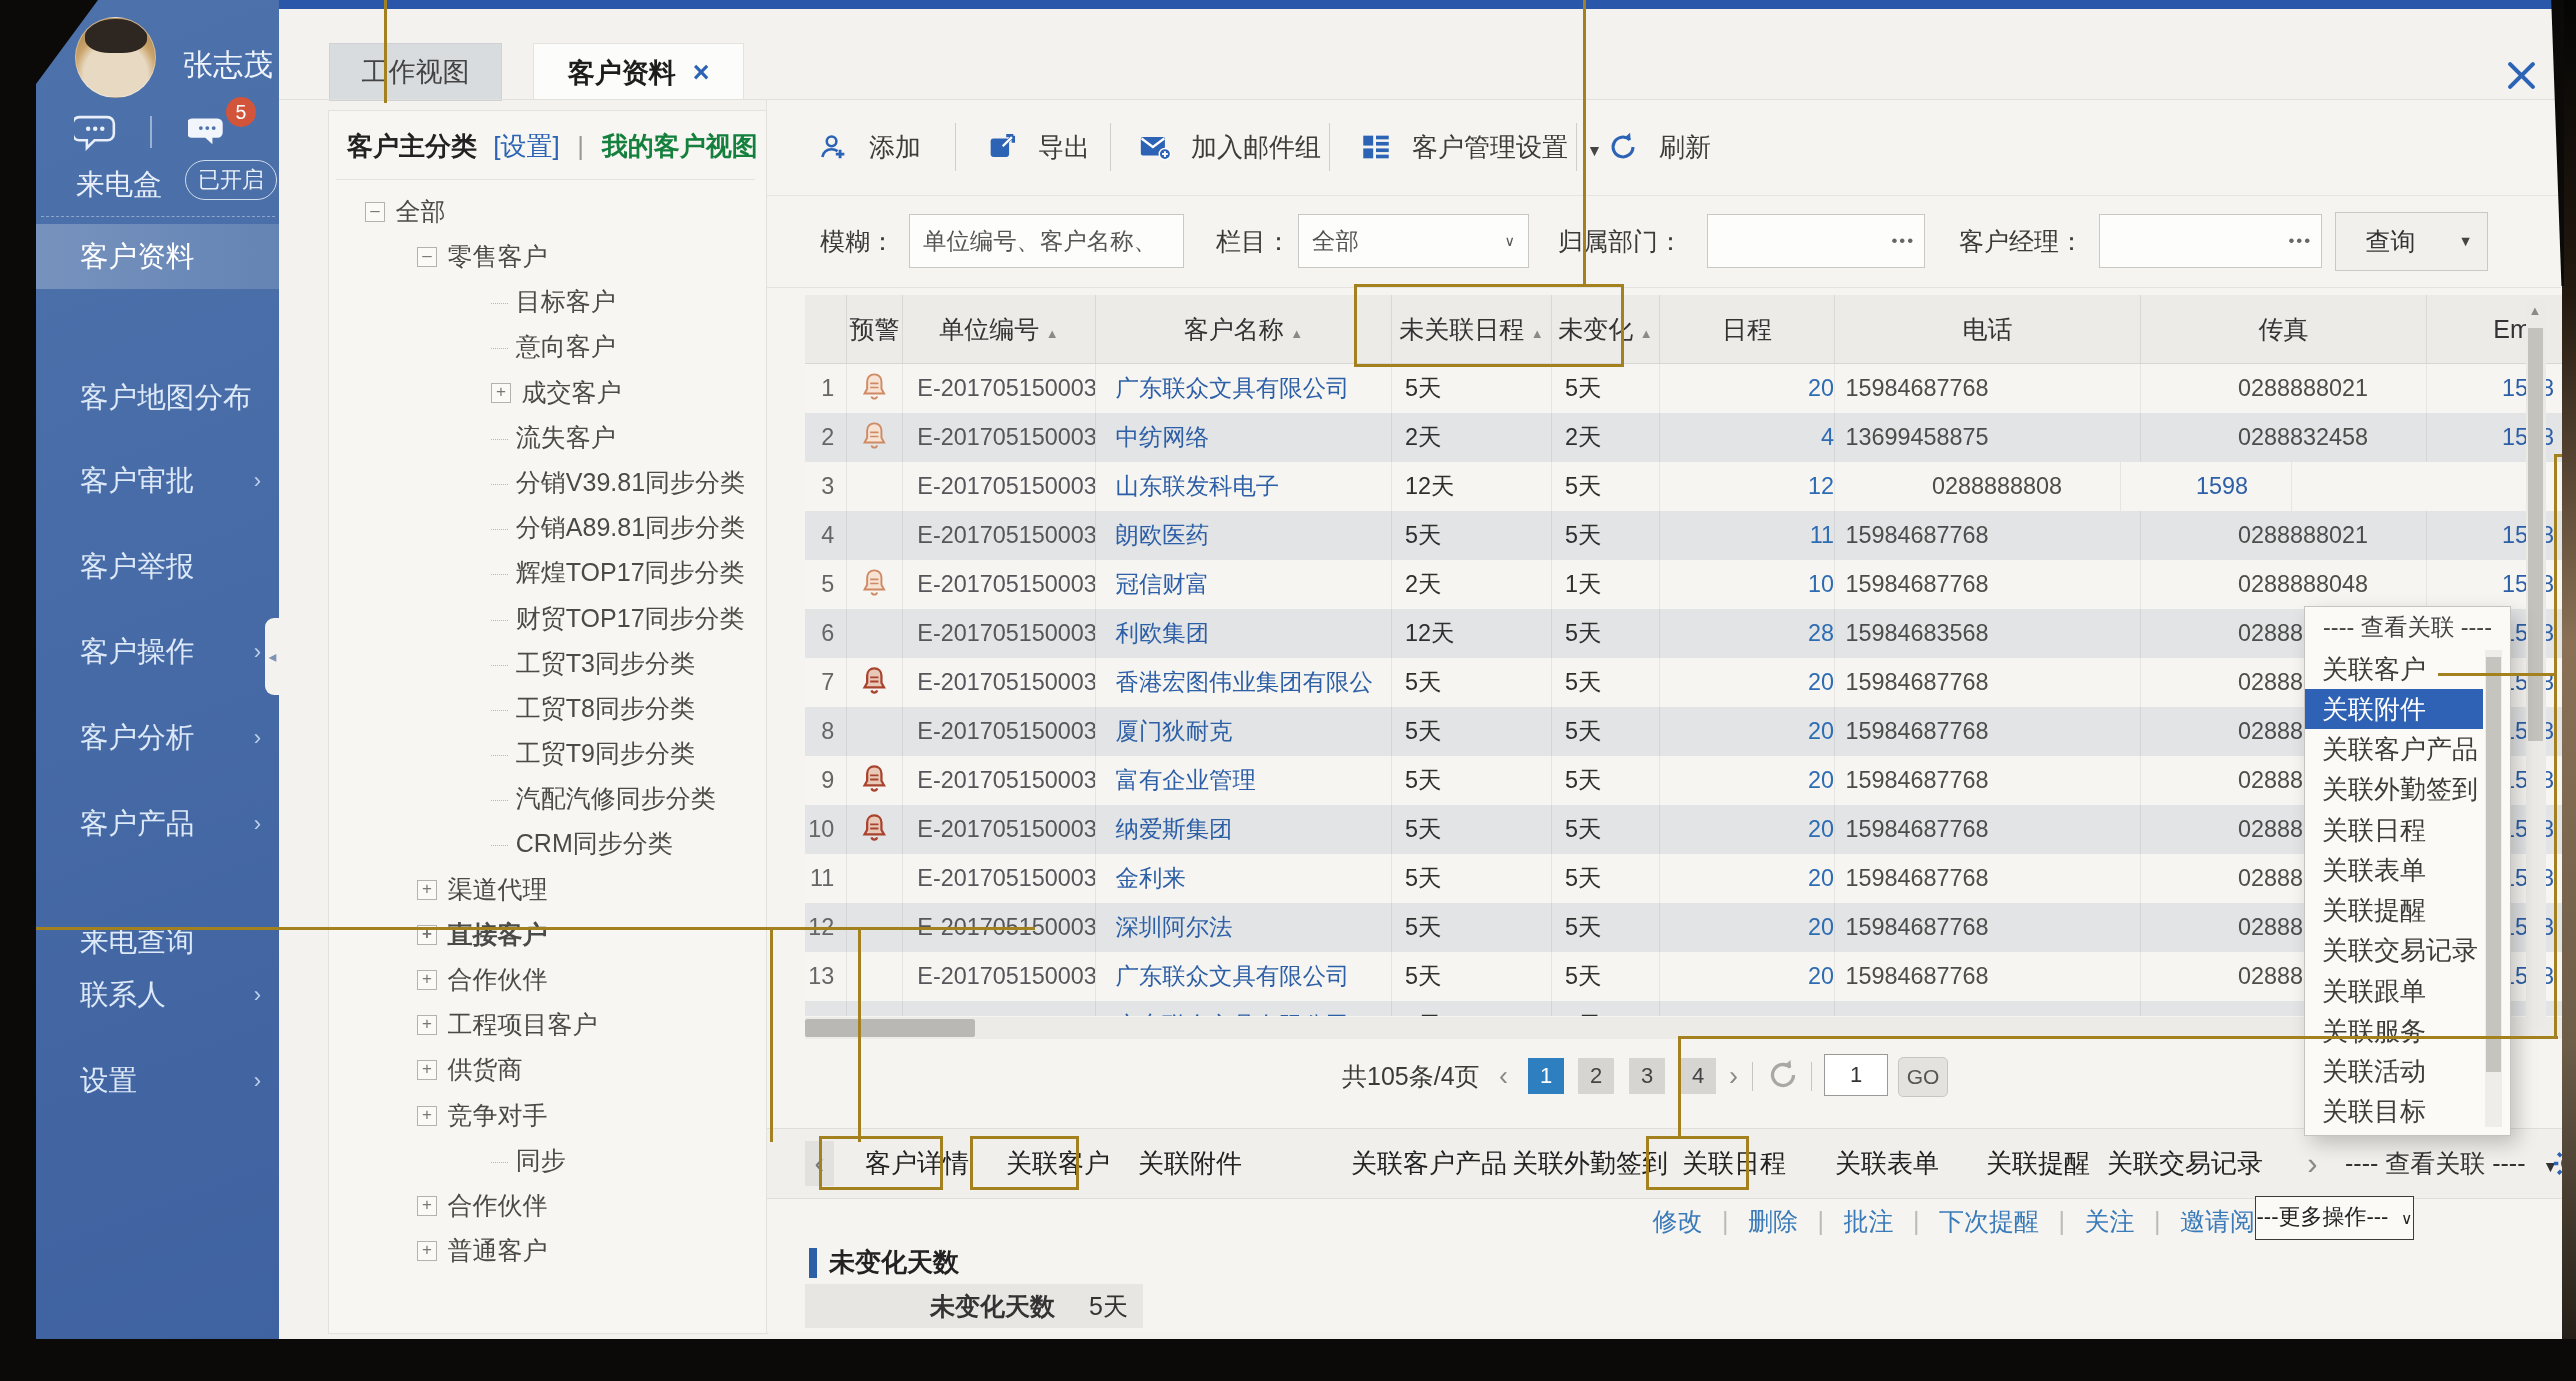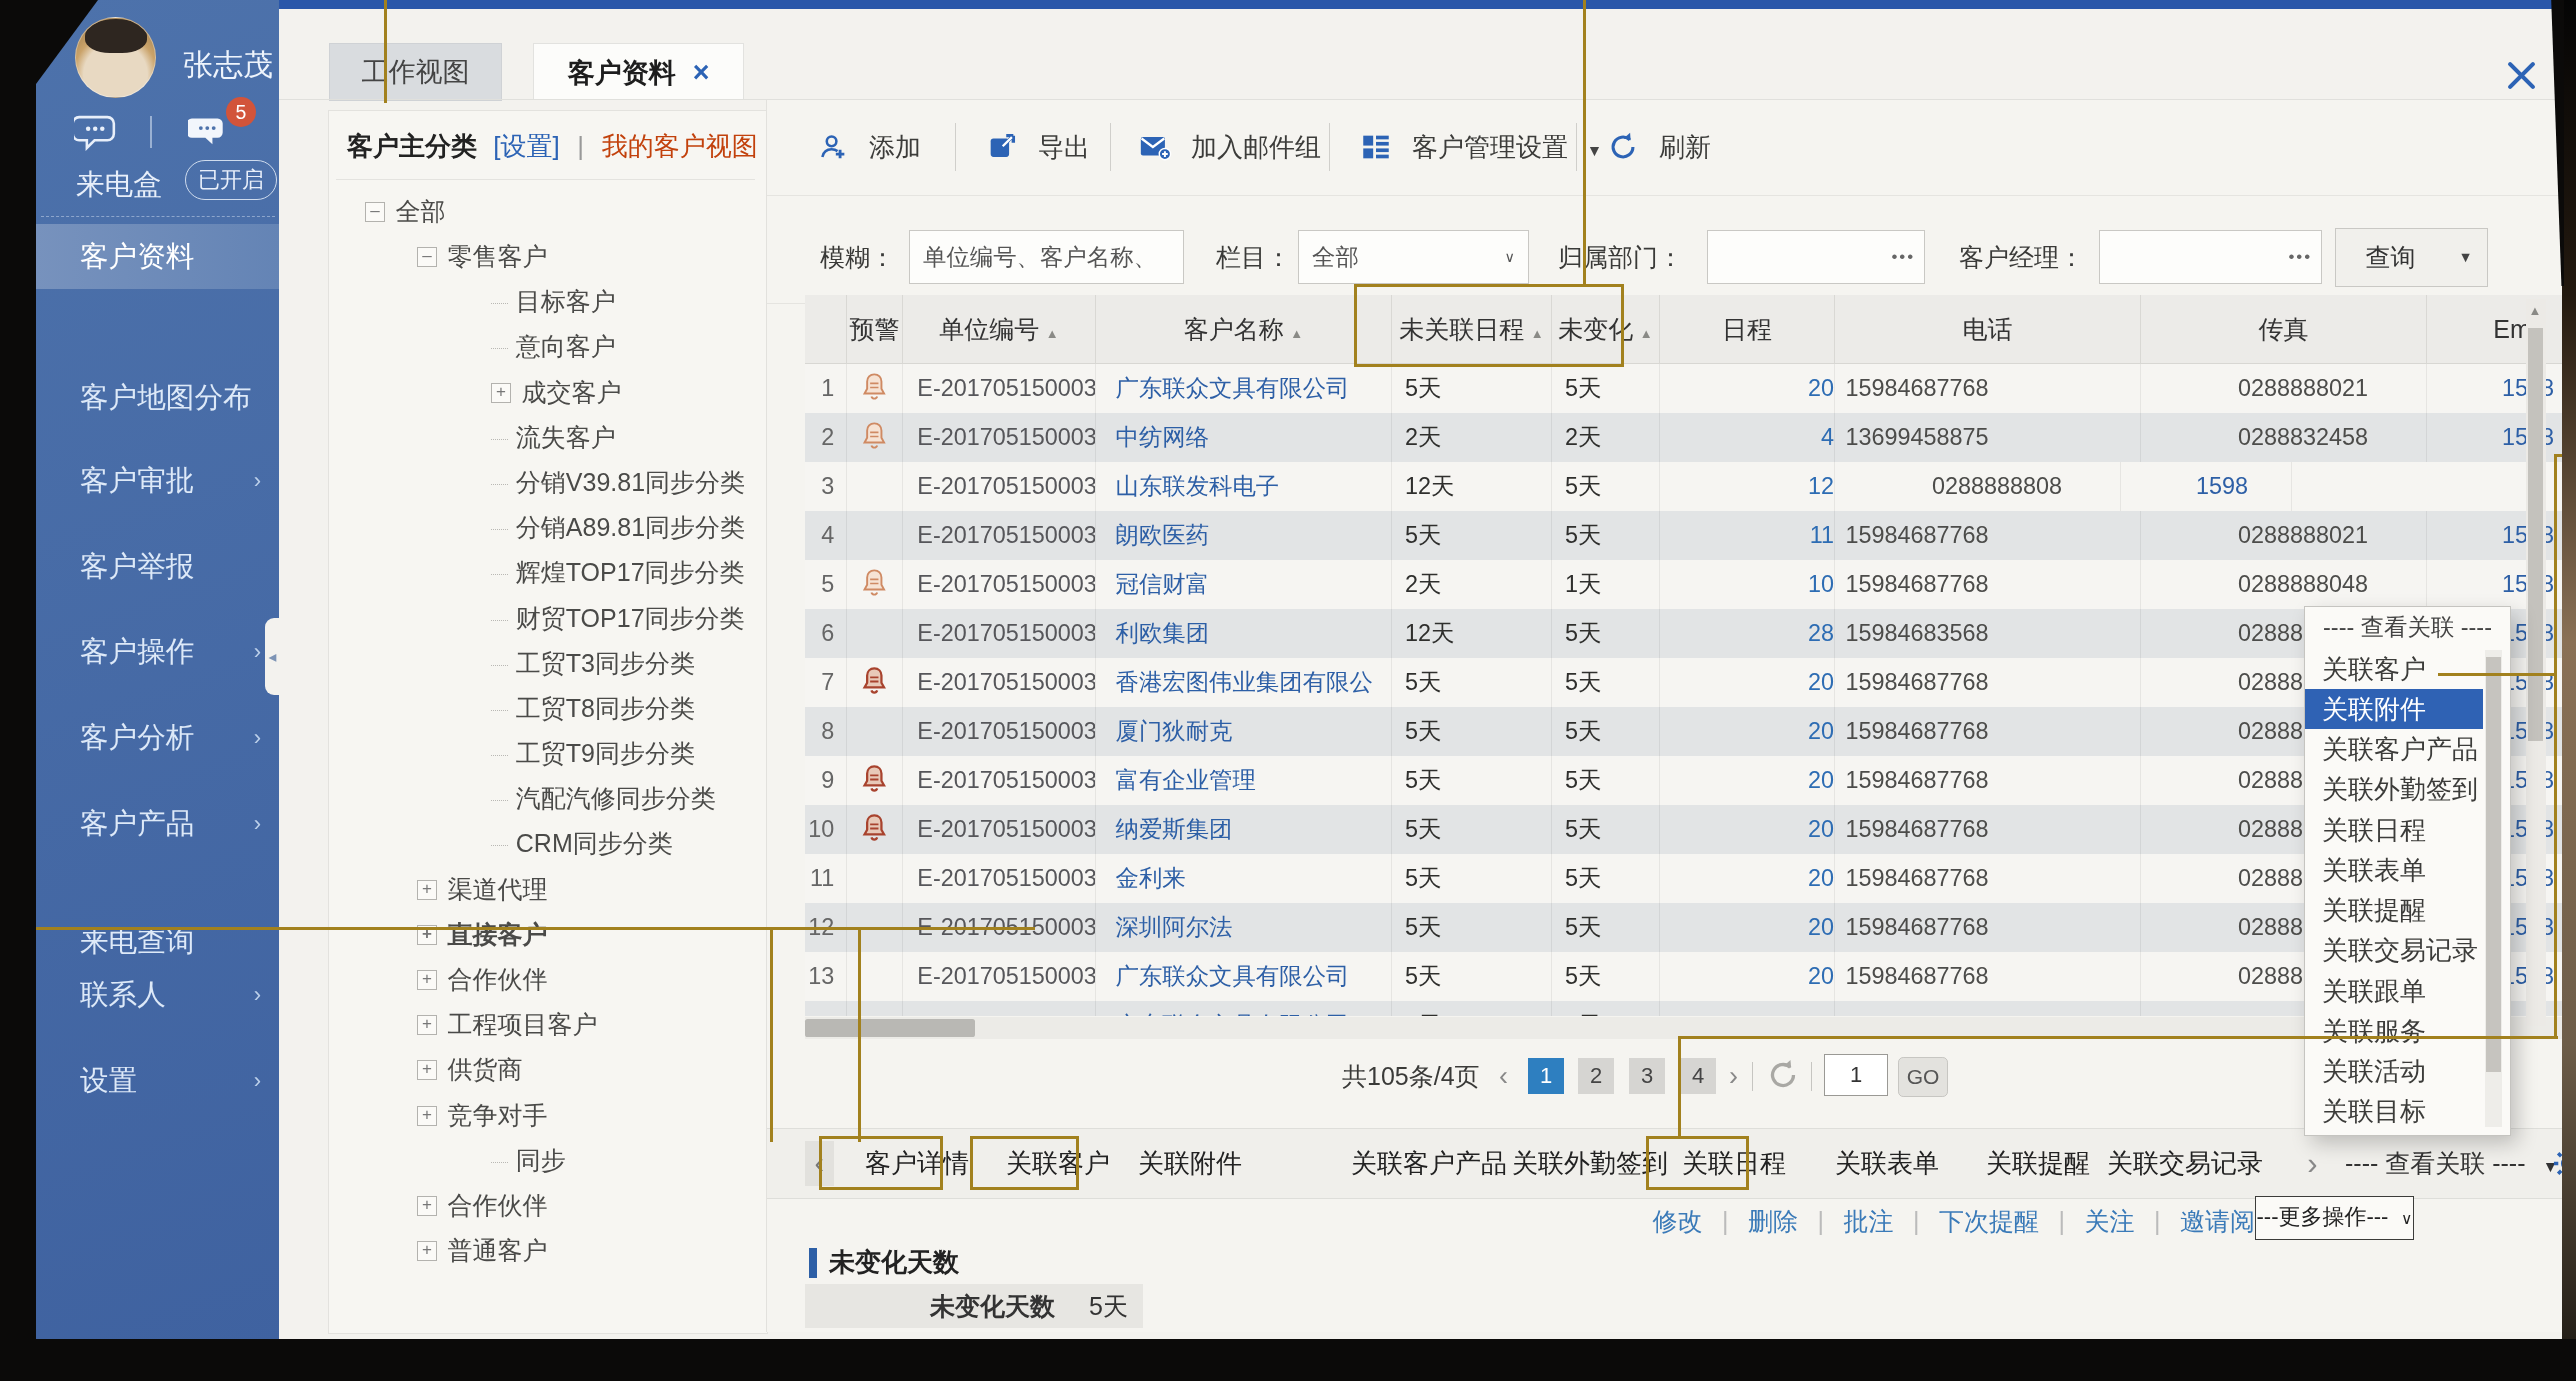--- a/index.html
+++ b/index.html
@@ -47,37 +47,37 @@
   #tab-cust .x{color:#2c63b5;font-weight:bold;margin-left:17px;font-size:28.6px;}
   #content-top-line{left:243px;top:99px;width:2283px;height:1.3px;background:#e0e0dc;}
   #page-close{left:2466px;top:56px;width:39px;height:39px;}
   #page-close svg{width:100%;height:100%;}
   
   #tree-panel{left:292px;top:110px;width:438px;height:1222px;background:#f7f6f2;border:1.3px solid #e3e2de;}
   #tree-head{position:absolute;left:18px;top:18px;font-size:26px;white-space:nowrap;}
   #tree-head .t{font-weight:bold;color:#222;}
   #tree-head .s{color:#2c63b5;margin-left:9px;}
   #tree-head .d{color:#999;margin:0 10.4px;}
-  #tree-head .m{color:#c2410c;font-weight:normal;}
+  #tree-head .m{color:#15803d;font-weight:bold;}
   #tree-sep{position:absolute;left:6.5px;top:68px;width:419px;border-top:1.3px solid #e4e3df;}
   .tree-item{position:absolute;height:45px;line-height:45px;font-size:25px;color:#4a4a48;white-space:nowrap;}
   .tree-box{display:inline-block;width:18px;height:18px;border:1.3px solid #b3b2ae;background:#fbfaf7;
             vertical-align:middle;margin-right:10.4px;position:relative;top:-1.9px;
             font-size:17px;line-height:15.6px;text-align:center;color:#777;}
   .tree-dash{display:inline-block;width:17px;border-top:1.3px dotted #b9b8b4;vertical-align:middle;margin-right:7.8px;}
   
   #main{left:730px;top:100px;width:1796px;height:1232px;background:#f5f4f0;border-left:1.3px solid #e2e1dd;}
   
   #toolbar{position:absolute;left:0;top:0;width:100%;height:95px;border-bottom:1.3px solid #e5e4e0;}
   .tbtn{position:absolute;top:0;height:95px;line-height:95px;font-size:26px;color:#3c3c3a;white-space:nowrap;}
   .tbtn svg{width:34px;height:34px;vertical-align:middle;margin-right:11.7px;position:relative;top:-2.6px;}
   .tbtn .dd{font-size:15.6px;color:#444;margin-left:11.7px;}
   .tsep{position:absolute;top:23.4px;width:1.3px;height:48px;background:#d0cfcb;}
   
-  #filters{position:absolute;left:0;top:112px;width:100%;height:91px;border-bottom:1.3px solid #e5e4e0;}
+  #filters{position:absolute;left:0;top:96px;width:100%;height:91px;border-bottom:1.3px solid #e5e4e0;}
   .flabel{position:absolute;top:0;height:91px;line-height:91px;font-size:25px;color:#3a3a38;}
   .fbox{position:absolute;top:18px;height:52px;background:#fdfdfb;border:1.3px solid #c9c8c4;
         font-size:23.4px;color:#555;line-height:52px;white-space:nowrap;overflow:hidden;}
   .fbox .inner{margin-left:13px;}
   .fbox .dots{position:absolute;right:9px;top:0;font-size:17px;letter-spacing:1.9px;color:#666;}
   .fbox .caret{position:absolute;right:13px;top:0;font-size:14.3px;color:#555;}
   #search-btn{position:absolute;left:1568px;top:15.6px;width:109px;height:57px;background:#f1f0ec;border:1.3px solid #c9c8c4;
               font-size:25px;color:#333;text-align:center;line-height:57px;}
   #search-dd{position:absolute;left:1677px;top:15.6px;width:43px;height:57px;background:#f1f0ec;border:1.3px solid #c9c8c4;border-left:none;
              font-size:14.3px;color:#444;text-align:center;line-height:57px;}

